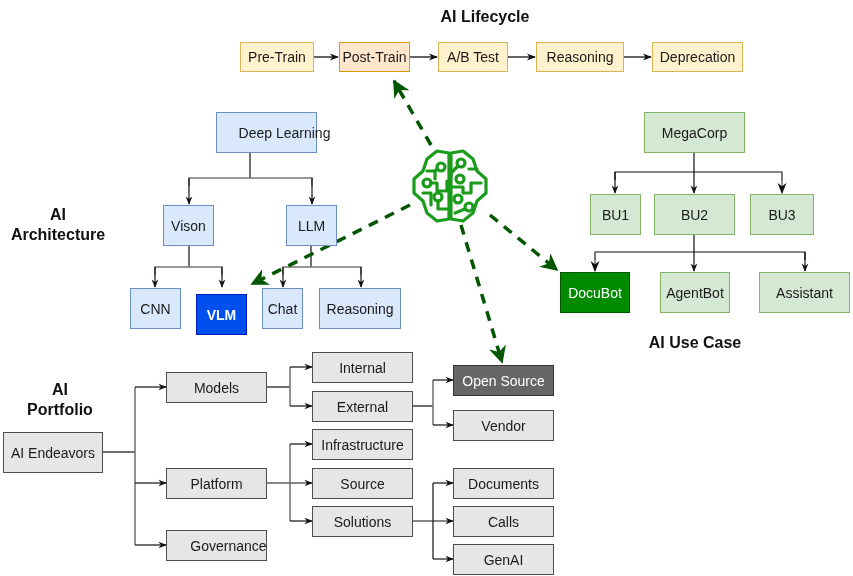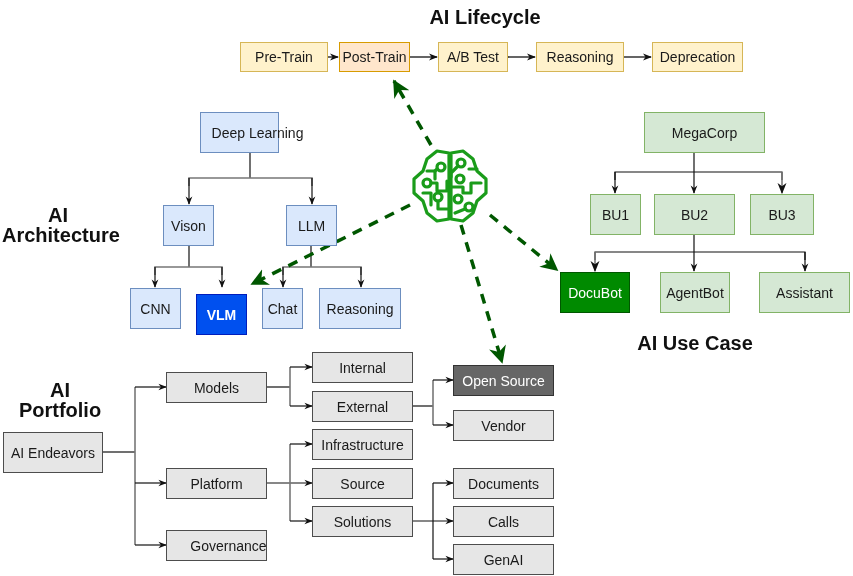--- a/index.html
+++ b/index.html
@@ -10,21 +10,21 @@
           align-items: center; justify-content: center; font-size: 14px;
           color: #1a1a1a; white-space: nowrap; border: 1px solid; }
   .lc   { background: #fff2cc; border-color: #d6b656; }
   .lc-hl{ background: #ffe6cc; border-color: #d79b00; }
   .arch { background: #dae8fc; border-color: #6c8ebf; }
   .arch-hl { background: #0050ef; border-color: #001dbc; color: #ffffff; font-weight: bold; }
   .uc   { background: #d5e8d4; border-color: #82b366; }
   .uc-hl{ background: #008a00; border-color: #005700; color: #ffffff; }
   .pf   { background: #e6e6e6; border-color: #4d4d4d; border-width: 1.5px; }
   .pf-hl{ background: #666666; border-color: #333333; color: #ffffff; border-width: 1.5px; }
-  .title { position: absolute; font-weight: bold; font-size: 20px; color: #111;
+  .title { position: absolute; font-weight: bold; font-size: 16px; color: #111;
            text-align: center; line-height: 20px; white-space: pre-line; }
 </style>
 </head>
 <body>
 
 <svg id="canvas" viewBox="0 0 853 576">
   <defs>
     <marker id="arr" viewBox="0 0 10 10" refX="9" refY="5" markerWidth="7" markerHeight="7" orient="auto-start-reverse">
       <path d="M0,1 L10,5 L0,9 L3,5 z" fill="#111"></path>
     </marker>
@@ -125,35 +125,35 @@
   </g>
 </svg>
 
 <div class="title" style="left:420px; top:7px; width:130px;">AI Lifecycle</div>
 <div class="title" style="left:2px; top:205px; width:112px;">AI
 Architecture</div>
 <div class="title" style="left:620px; top:333px; width:150px;">AI Use Case</div>
 <div class="title" style="left:10px; top:380px; width:100px;">AI
 Portfolio</div>
 
-<div class="node lc" style="left:240px; top:42px; width:88px; height:30px;">Pre-Train</div>
+<div class="node lc" style="left:240px; top:42px; width:74px; height:30px;">Pre-Train</div>
 <div class="node lc-hl" style="left:339px; top:42px; width:71px; height:30px;">Post-Train</div>
 <div class="node lc" style="left:438px; top:42px; width:70px; height:30px;">A/B Test</div>
 <div class="node lc" style="left:536px; top:42px; width:88px; height:30px;">Reasoning</div>
 <div class="node lc" style="left:652px; top:42px; width:91px; height:30px;">Deprecation</div>
 
-<div class="node arch" style="left:200px; top:112px; width:79px; height:41px;padding-left:36px;">Deep Learning</div>
+<div class="node arch" style="left:216px; top:112px; width:101px; height:41px;padding-left:36px;">Deep Learning</div>
 <div class="node arch" style="left:163px; top:205px; width:51px; height:41px;">Vison</div>
 <div class="node arch" style="left:286px; top:205px; width:51px; height:41px;">LLM</div>
 <div class="node arch" style="left:130px; top:288px; width:51px; height:41px;">CNN</div>
 <div class="node arch-hl" style="left:196px; top:288px; width:51px; height:41px;margin-top:6px;">VLM</div>
 <div class="node arch" style="left:262px; top:288px; width:41px; height:41px;">Chat</div>
 <div class="node arch" style="left:319px; top:288px; width:82px; height:41px;">Reasoning</div>
 
-<div class="node uc" style="left:644px; top:112px; width:121px; height:41px;">MegaCorp</div>
+<div class="node uc" style="left:644px; top:112px; width:101px; height:41px;">MegaCorp</div>
 <div class="node uc" style="left:590px; top:194px; width:51px; height:41px;">BU1</div>
 <div class="node uc" style="left:654px; top:194px; width:81px; height:41px;">BU2</div>
 <div class="node uc" style="left:750px; top:194px; width:64px; height:41px;">BU3</div>
 <div class="node uc-hl" style="left:560px; top:272px; width:70px; height:41px;">DocuBot</div>
 <div class="node uc" style="left:660px; top:272px; width:70px; height:41px;">AgentBot</div>
 <div class="node uc" style="left:759px; top:272px; width:91px; height:41px;">Assistant</div>
 
 <div class="node pf" style="left:3px; top:432px; width:100px; height:41px;">AI Endeavors</div>
 <div class="node pf" style="left:166px; top:372px; width:101px; height:31px;">Models</div>
 <div class="node pf" style="left:166px; top:468px; width:101px; height:31px;">Platform</div>

